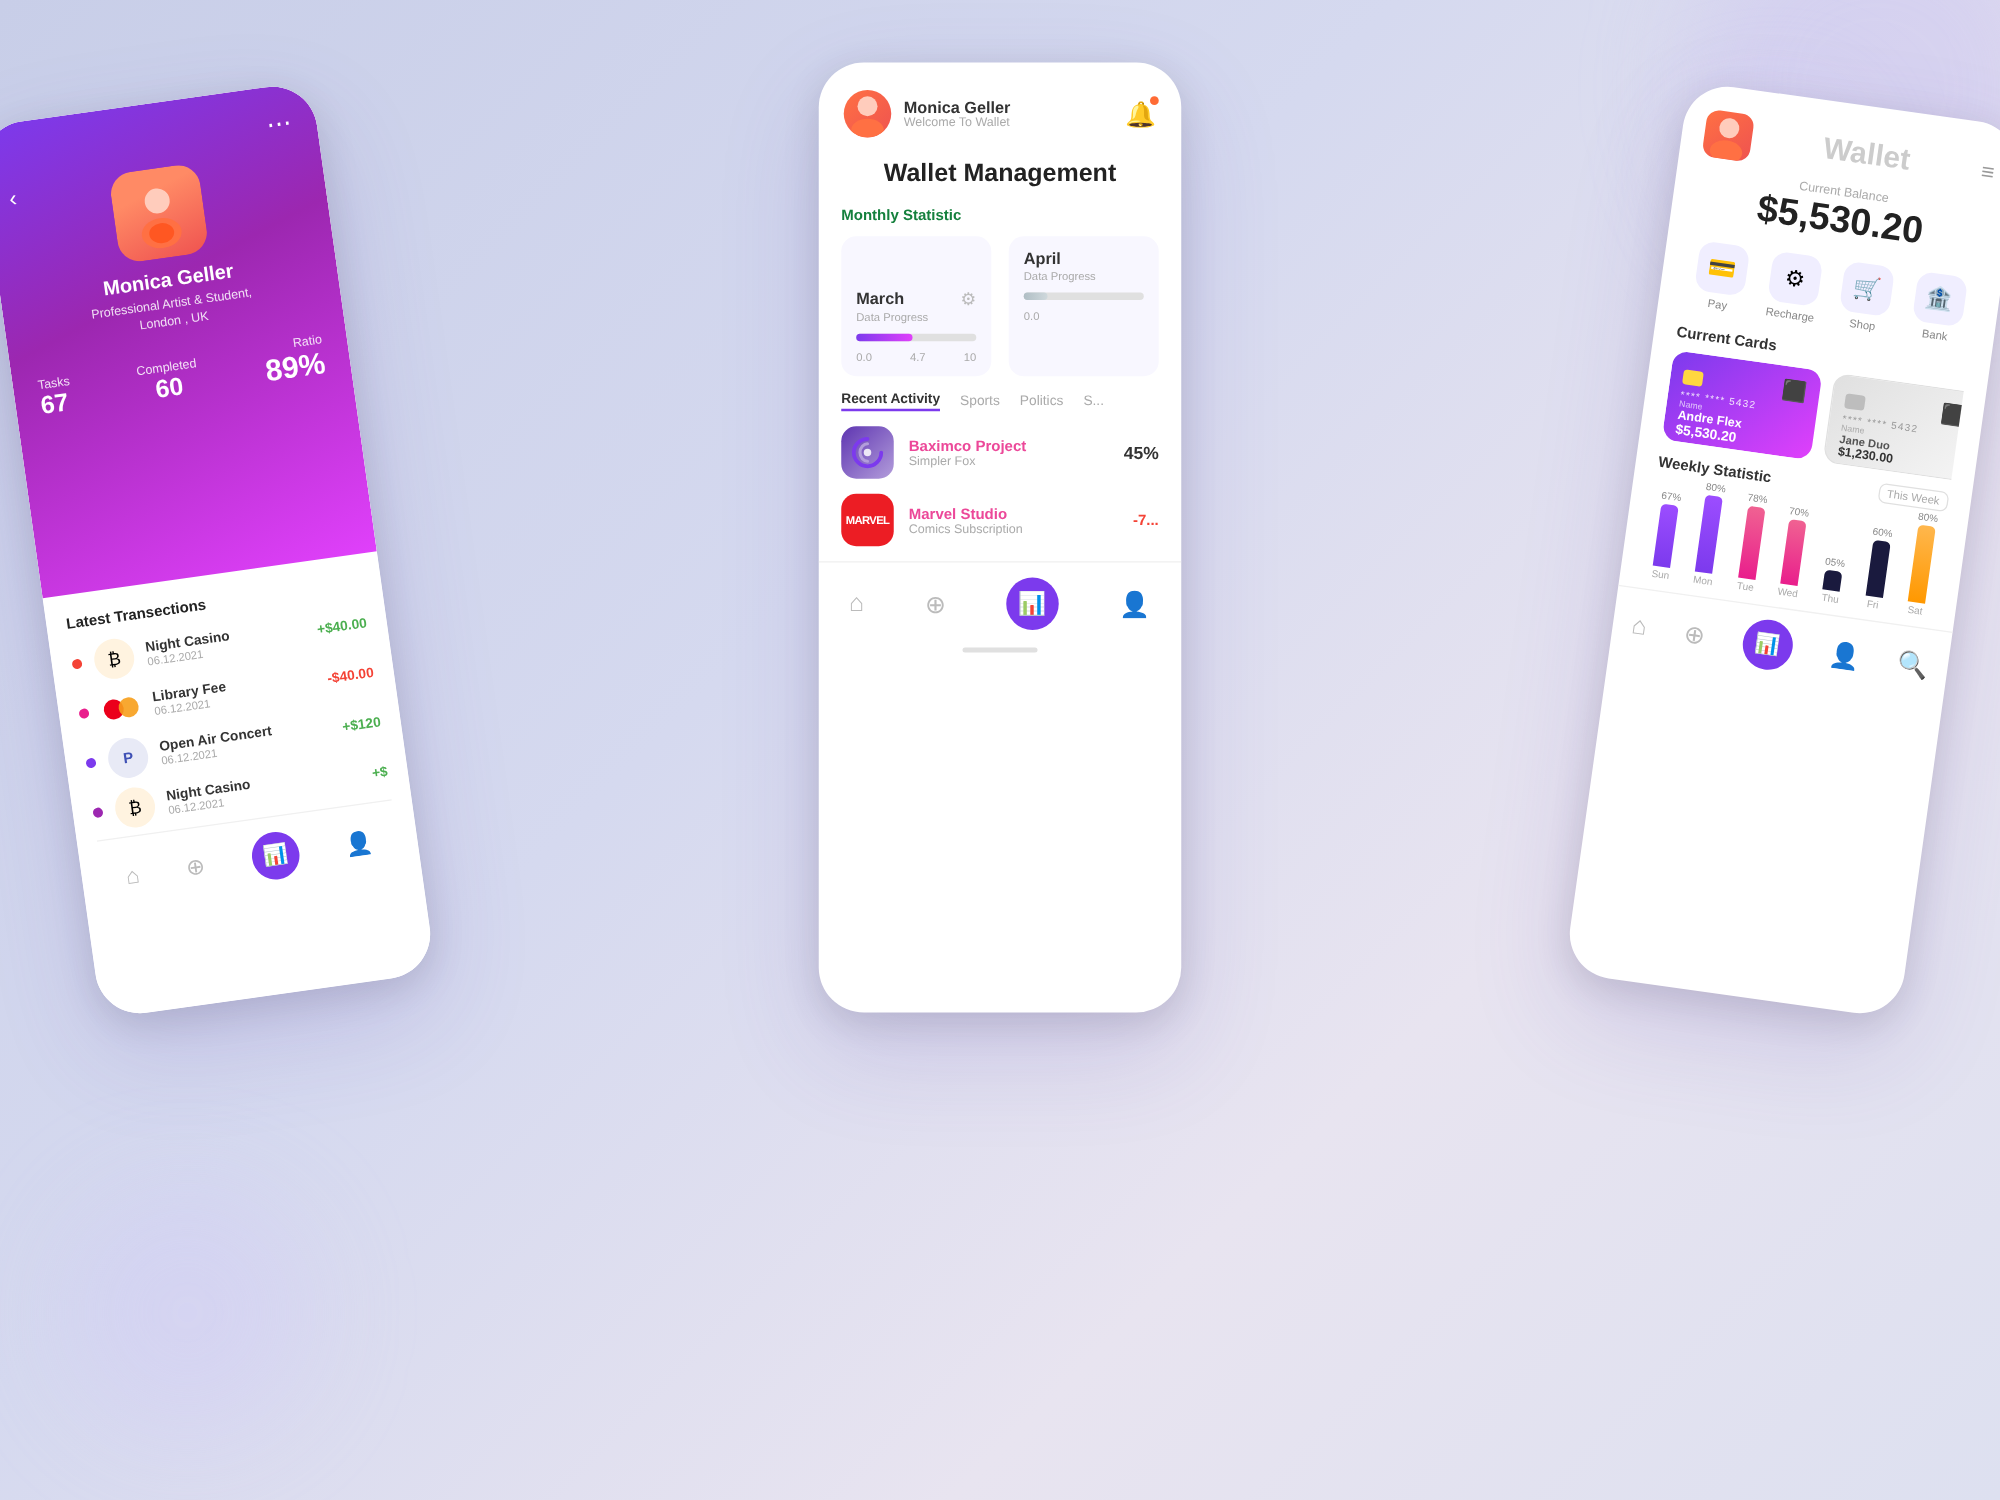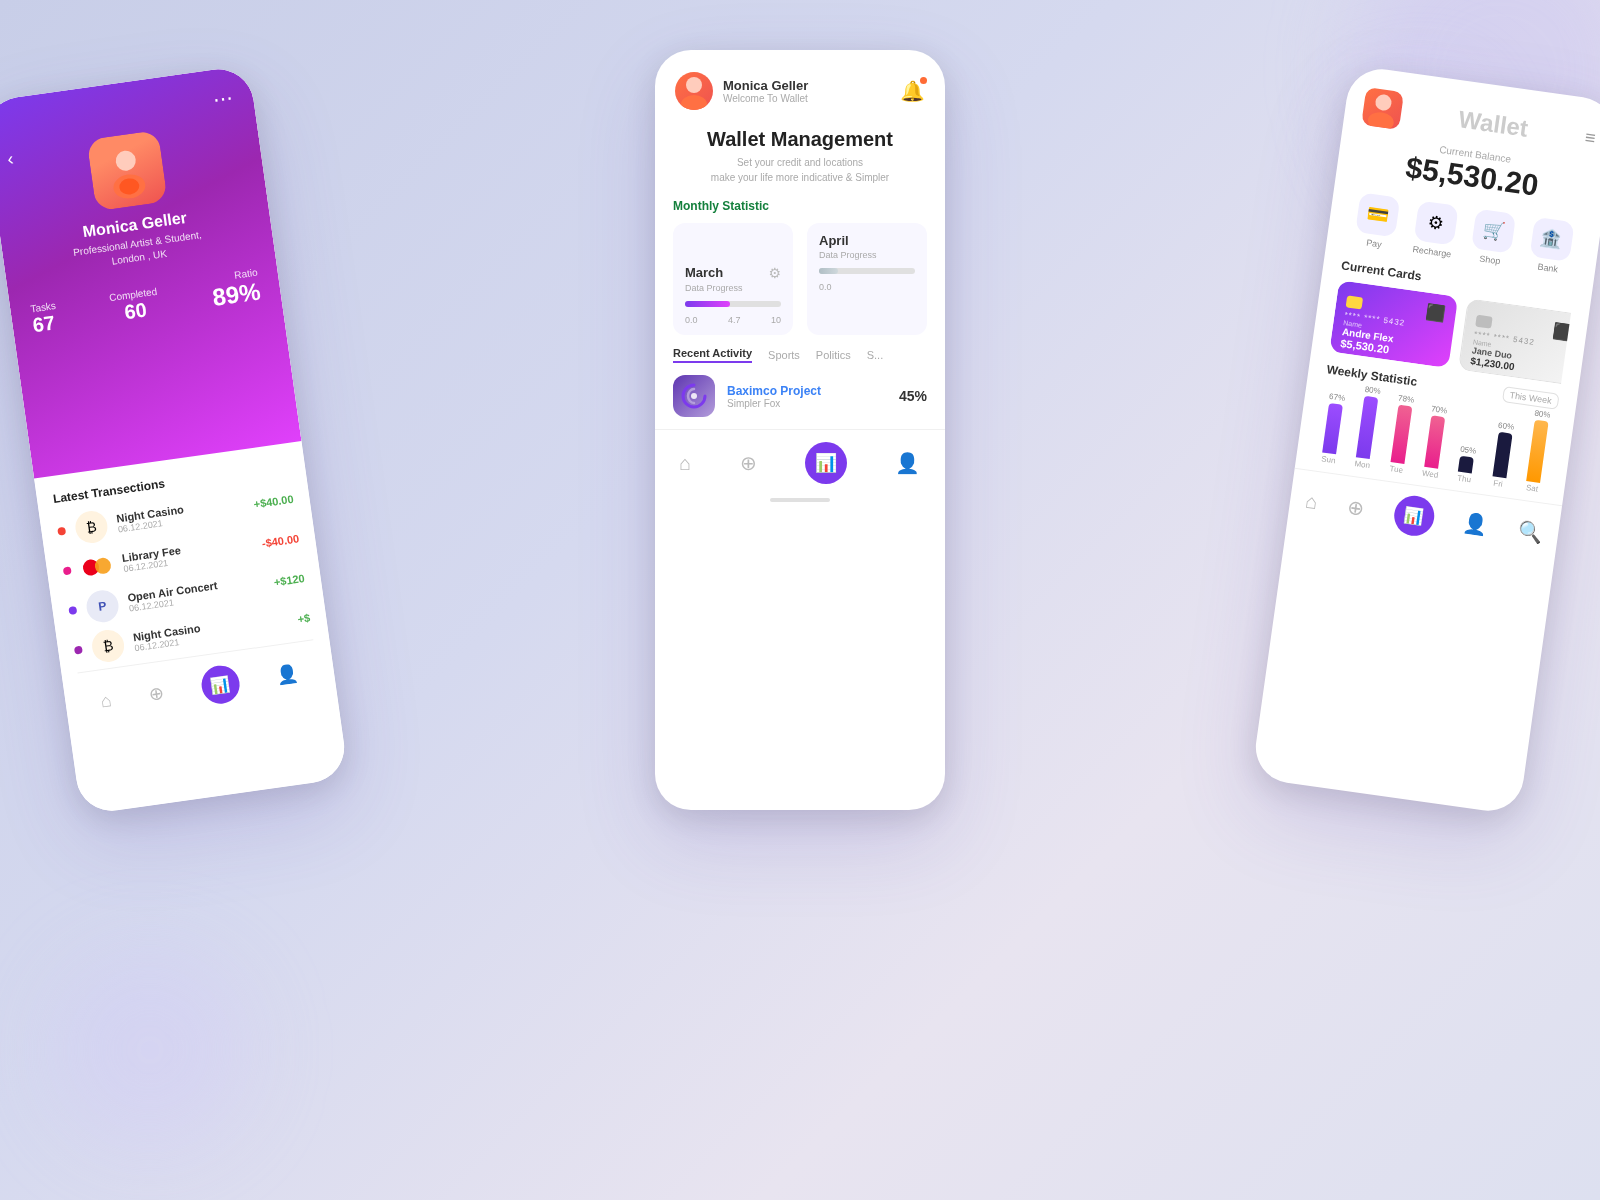--- a/index.html
+++ b/index.html
@@ -199,21 +199,21 @@
     .month-bar { height: 6px; border-radius: 3px; background: linear-gradient(90deg, #7c3aed, #e040fb); }
     .month-range { display: flex; justify-content: space-between; font-size: 9px; color: #aaa; margin-top: 8px; }
 
     .recent-section { padding: 12px 18px 0; }
     .recent-tabs { display: flex; gap: 16px; margin-bottom: 12px; align-items: center; }
     .recent-tab { font-size: 11px; color: #aaa; cursor: pointer; }
     .recent-tab.active { color: #333; font-weight: 700; border-bottom: 2px solid #7c3aed; padding-bottom: 2px; }
 
     .activity-item { display: flex; align-items: center; gap: 12px; margin-bottom: 12px; }
     .activity-info { flex: 1; }
-    .activity-name { font-size: 12px; font-weight: 700; color: #3b82f6; }
+    .activity-name { font-size: 12px; font-weight: 700; color: #ec4899; }
     .activity-sub { font-size: 10px; color: #aaa; }
     .activity-amount { font-size: 12px; font-weight: 700; color: #f44336; }
 
     .center-nav {
       display: flex; justify-content: space-around; align-items: center;
       padding: 12px 0 10px; border-top: 1px solid #f0f0f0; margin-top: 10px;
     }
 
     
     .phone-right {
@@ -418,24 +418,20 @@
         <div class="center-user-sub">Welcome To Wallet</div>
       </div>
     </div>
     <div class="bell-icon">
       🔔<div class="bell-dot"></div>
     </div>
   </div>
 
 
   <div class="wallet-title">Wallet Management</div>
-  <div class="wallet-subtitle">
-    <span>Set your credit and locations</span><br>
-    <span>make your life more indicative &amp; Simpler</span>
-  </div>
 
   <div class="monthly-section">
     <div class="monthly-label">Monthly Statistic</div>
     <div class="months-row">
       <div class="month-card">
         <div style="display:flex;justify-content:space-between;align-items:flex-start;margin-top:32px;">
           <div class="month-name">March</div>
           <span style="color:#bbb;font-size:14px;">⚙</span>
         </div>
         <div class="month-sub">Data Progress</div>
@@ -477,20 +473,28 @@
           <circle cx="13" cy="13" r="3" fill="#ede7f6"></circle>
         </svg>
       </div>
       <div class="activity-info">
         <div class="activity-name">Baximco Project</div>
         <div class="activity-sub">Simpler Fox</div>
       </div>
       <div class="activity-amount" style="color:#333;font-size:14px;font-weight:700;">45%</div>
     </div>
 
+    <div class="activity-item">
+      <div class="marvel-icon" style="font-size:9px;font-weight:900;letter-spacing:-0.5px;">MARVEL</div>
+      <div class="activity-info">
+        <div class="activity-name">Marvel Studio</div>
+        <div class="activity-sub">Comics Subscription</div>
+      </div>
+      <div class="activity-amount">-7...</div>
+    </div>
   </div>
 
   <div class="center-nav">
     <span style="font-size:20px;color:#bbb;">⌂</span>
     <span style="font-size:20px;color:#bbb;">⊕</span>
     <span style="width:42px;height:42px;background:#7c3aed;border-radius:50%;display:flex;align-items:center;justify-content:center;color:white;font-size:18px;">📊</span>
     <span style="font-size:20px;color:#bbb;">👤</span>
   </div>
 
   <div style="width:60px;height:4px;background:#e0e0e0;border-radius:2px;margin:4px auto 6px;"></div>

